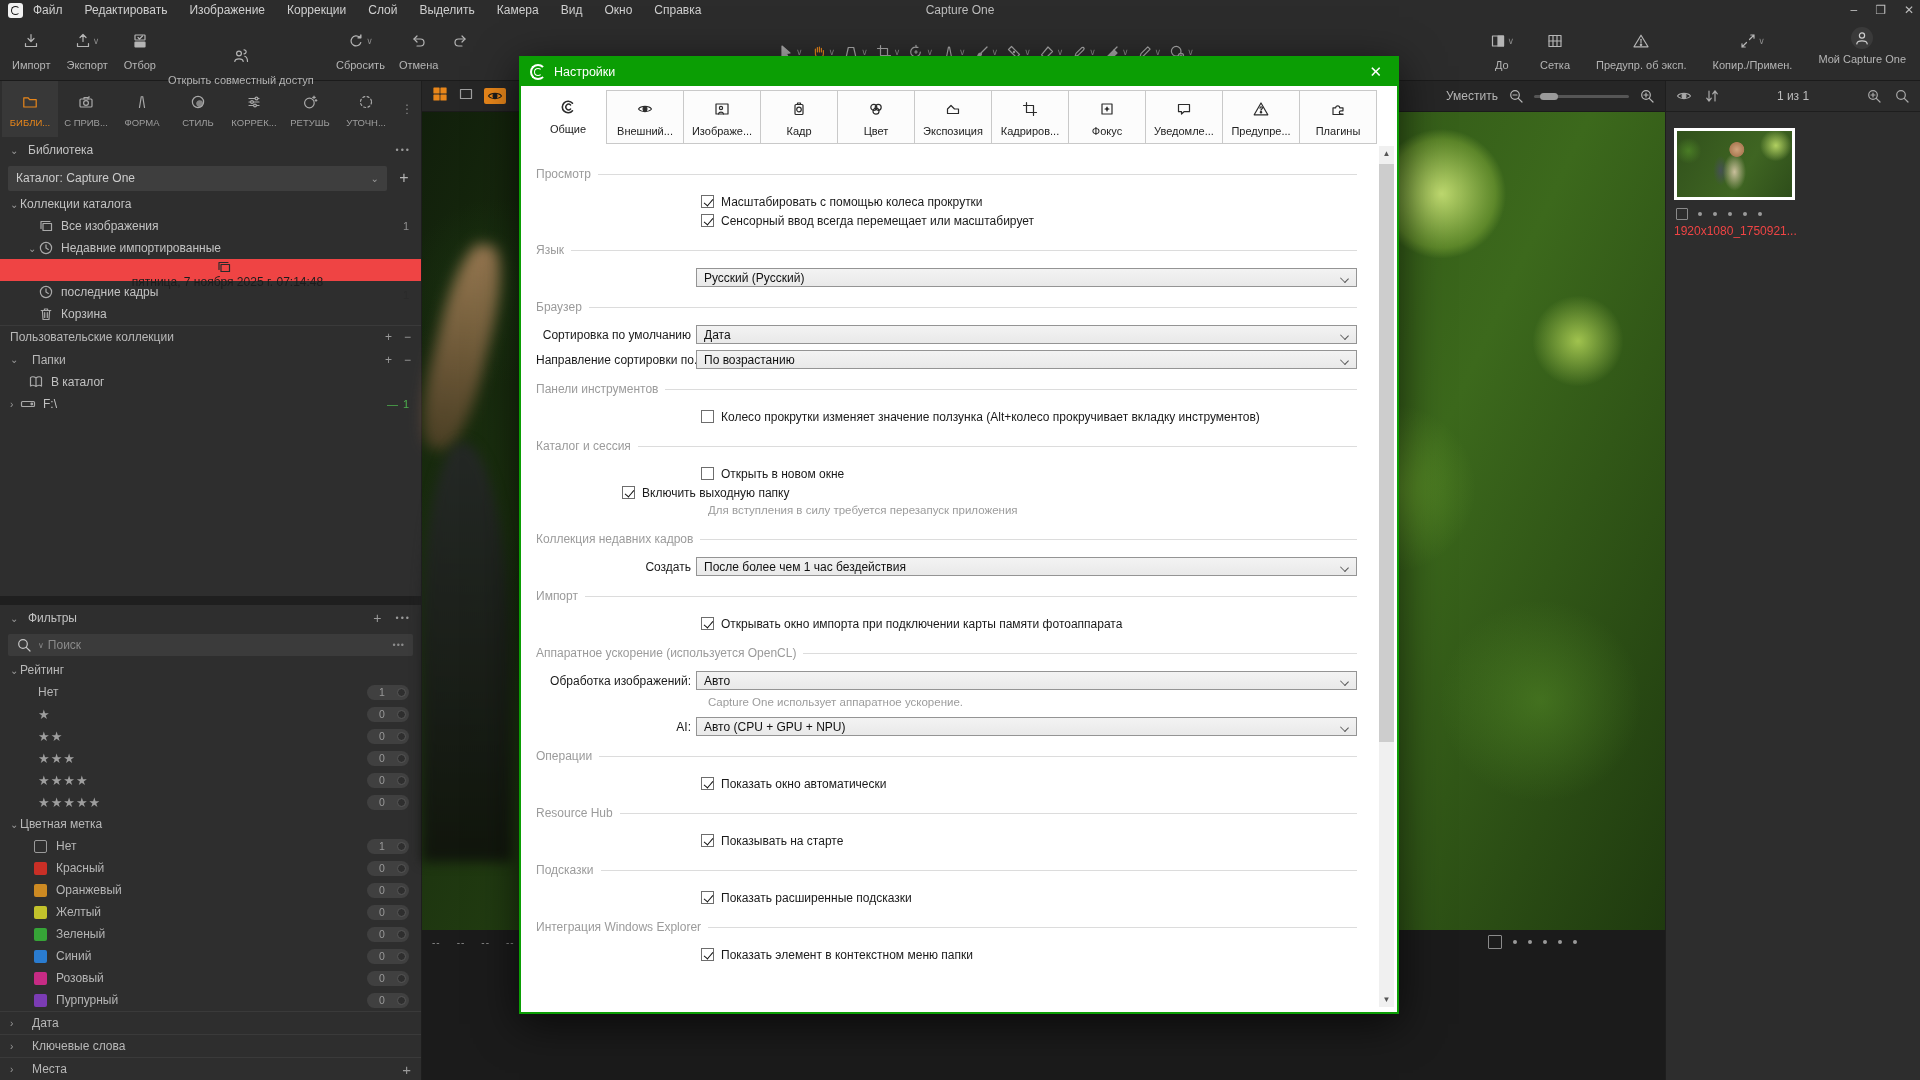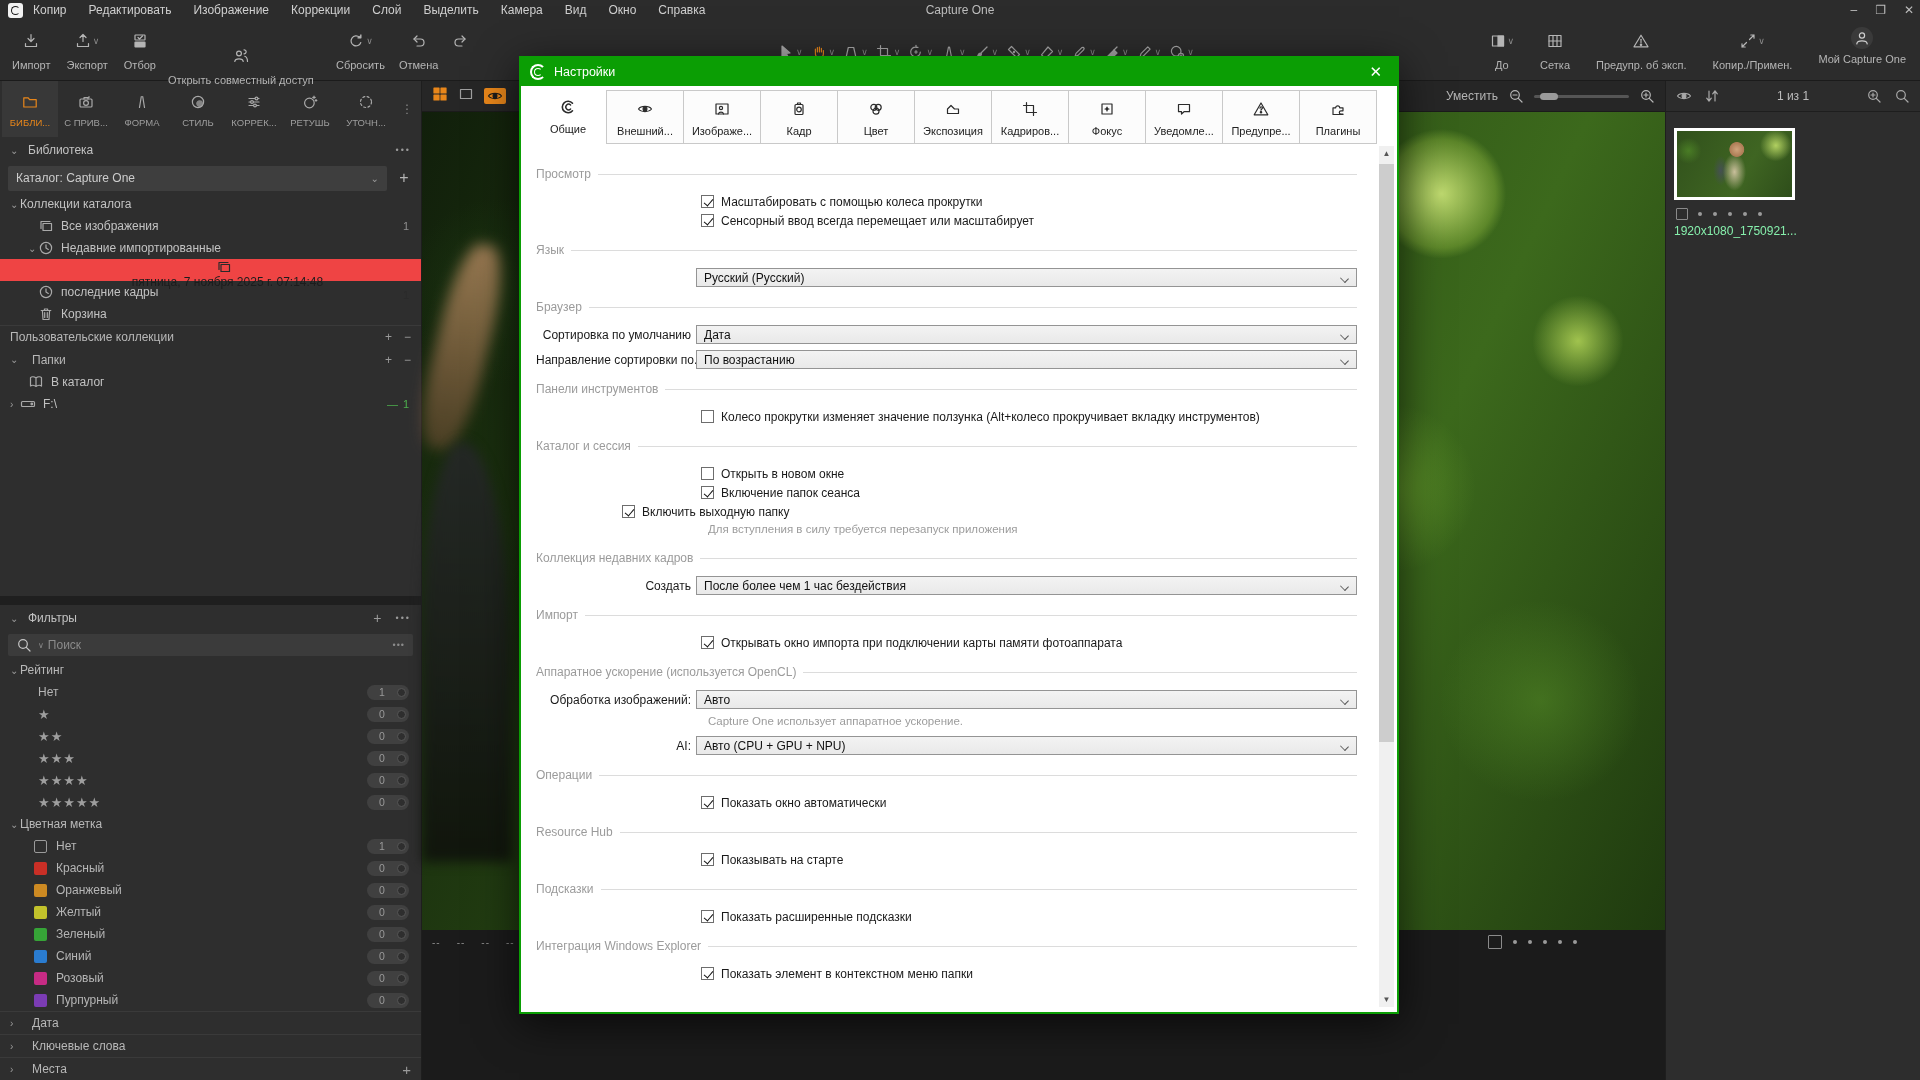--- a/index.html
+++ b/index.html
@@ -145,21 +145,21 @@
   .thumb .img { width:100%; height:100%;
     background-image:
       radial-gradient(circle 10px at 52% 28%, #cfa47c, #ad7c55 70%, transparent 78%),
       radial-gradient(ellipse 16px 26px at 50% 62%, rgba(216,201,168,.9), transparent 72%),
       radial-gradient(ellipse 10px 20px at 38% 60%, rgba(70,78,88,.9), transparent 75%),
       radial-gradient(circle 22px at 86% 22%, rgba(198,228,108,.85), transparent 72%),
       radial-gradient(circle 18px at 10% 30%, rgba(82,140,40,.7), transparent 72%),
       linear-gradient(120deg, #31511c, #3f6522 60%, #27431626);
     background-color:#2f4f1b; }
   .rp-meta { display:flex; align-items:center; gap:10px; margin:8px 0 4px 2px; }
-  .rp-name { color:#86efac; font-size:12px; }
+  .rp-name { color:#ef4444; font-size:12px; }
 
   
   .dialog { position:absolute; left:519px; top:56px; width:880px; height:958px; z-index:10;
     background:#fff; border:2px solid #0b9e04; box-shadow:0 10px 40px rgba(0,0,0,.65); }
   .dlg-title { height:28px; background:#0b9e04; display:flex; align-items:center; padding:0 9px;
     color:#fff; font-size:12.5px; gap:8px; }
   .dlg-logo { width:16px; height:16px; border-radius:50%; border:2px solid #fff;
     border-right-color:transparent; position:relative; }
   .dlg-logo:after { content:""; position:absolute; inset:2px; border:1.5px solid #fff;
     border-right-color:transparent; border-radius:50%; }
@@ -198,21 +198,21 @@
 </head>
 <body>
 
 <div class="app">
 
   <div class="menubar">
     <div class="mb-logo">
         <i></i>
       </div>
     <div class="mb-items" id="menu-items">
-        <span class="mb-item">Копир</span>
+        <span class="mb-item">Файл</span>
         <span class="mb-item">Редактировать</span>
         <span class="mb-item">Изображение</span>
         <span class="mb-item">Коррекции</span>
         <span class="mb-item">Слой</span>
         <span class="mb-item">Выделить</span>
         <span class="mb-item">Камера</span>
         <span class="mb-item">Вид</span>
         <span class="mb-item">Окно</span>
         <span class="mb-item">Справка</span>
       </div>
@@ -1047,24 +1047,20 @@
         </div>
         <div class="sec">
           <div class="sec-h">
             <span>Каталог и сессия</span>
             <i></i>
           </div>
           <div class="row-check">
             <span class="ckb"></span>
             <span>Открыть в новом окне</span>
           </div>
-          <div class="row-check">
-            <span class="ckb on"></span>
-            <span>Включение папок сеанса</span>
-          </div>
           <div class="row-check ind">
             <span class="ckb on"></span>
             <span>Включить выходную папку</span>
           </div>
           <div class="hint">Для вступления в силу требуется перезапуск приложения</div>
         </div>
         <div class="sec">
           <div class="sec-h">
             <span>Коллекция недавних кадров</span>
             <i></i>

